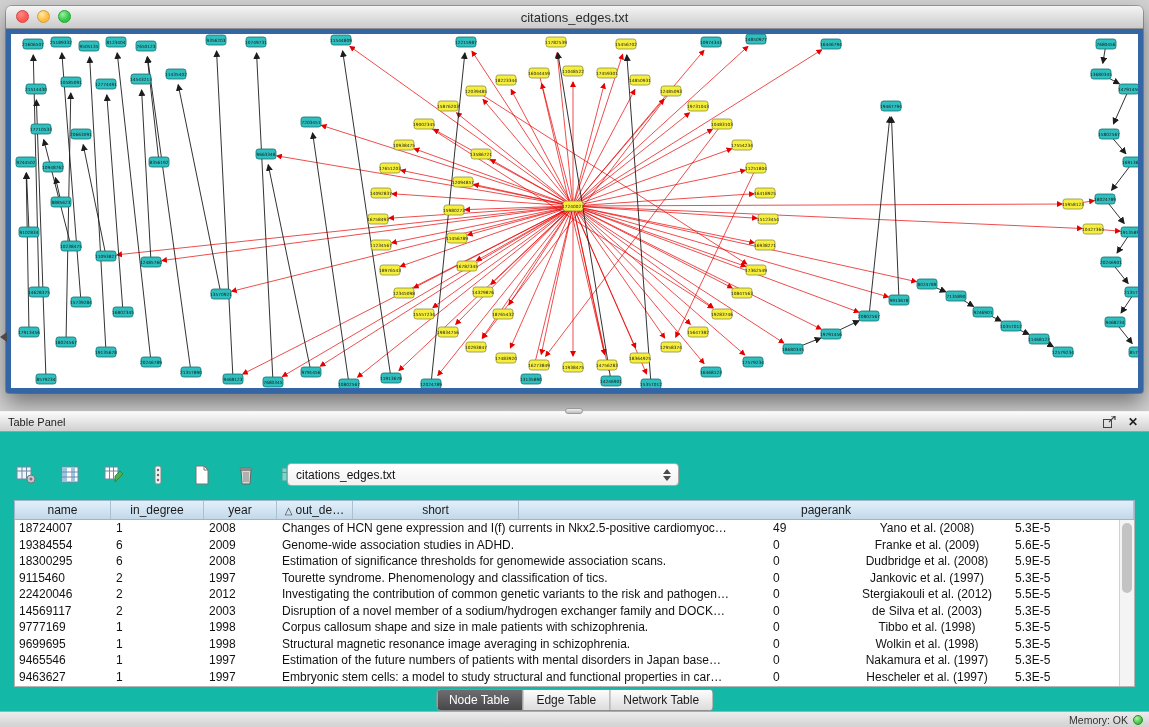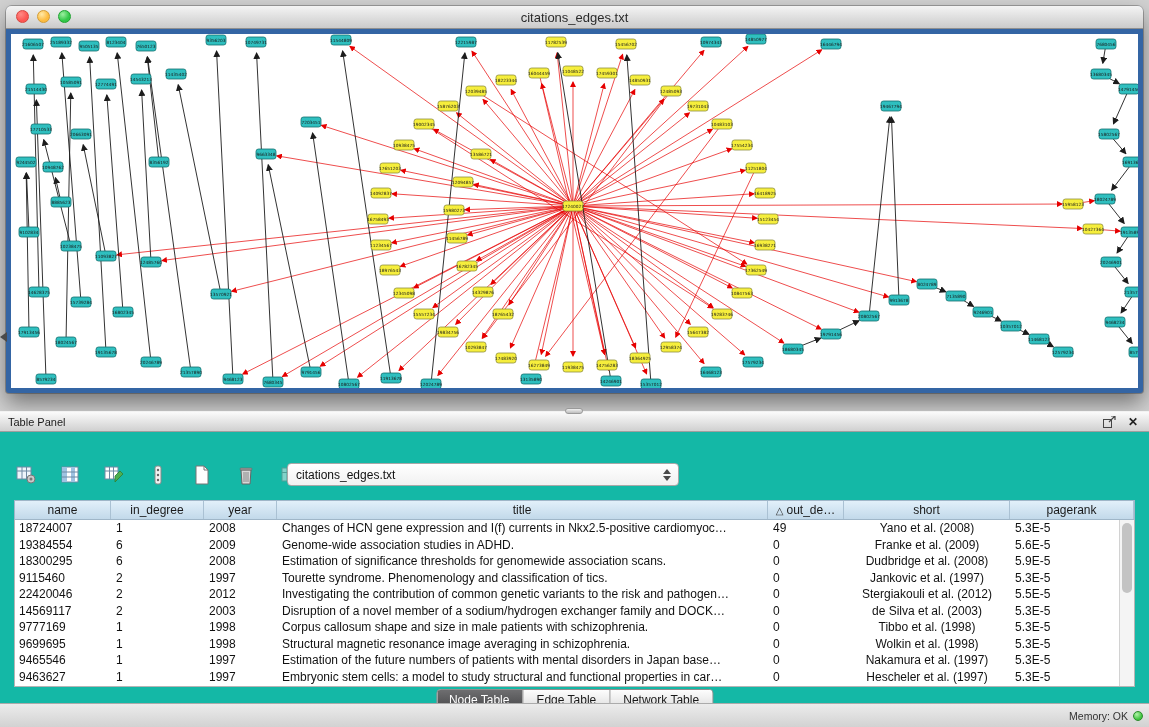--- a/index.html
+++ b/index.html
@@ -83,21 +83,21 @@
   
   .tabs{position:absolute;left:50%;transform:translateX(-50%);top:278px;display:flex;height:20px;
     border:1px solid #8e8e8e;border-radius:4px;overflow:hidden;background:#e8e8e8;}
   .tab{appearance:none;border:none;margin:0;padding:0 13px;font-size:12px;height:100%;
     font-family:"Liberation Sans",sans-serif;background:linear-gradient(#fdfdfd,#dcdcdc);
     color:#1a1a1a;border-left:1px solid #a0a0a0;cursor:default;}
   .tab:first-child{border-left:none;}
   .tab.active{background:linear-gradient(#6e6e70,#474749);color:#fff;padding-left:12px;}
   
   .statusbar{
-    position:absolute;left:0;bottom:0;width:1149px;height:24px;box-sizing:border-box;
+    position:absolute;left:0;bottom:0;width:1149px;height:16px;box-sizing:border-box;
     background:linear-gradient(#ececec,#d2d2d2);border-top:1px solid #ababab;
     display:flex;align-items:center;justify-content:flex-end;padding-right:6px;gap:5px;
   }
   .mem-text{font-size:10.5px;color:#333;}
   .mem-dot{width:10px;height:10px;border-radius:50%;
     background:radial-gradient(circle at 35% 30%, #b2f3a8,#3fc43f 65%);border:1px solid #2a8a2a;box-sizing:border-box;}
 </style>
 </head>
 <body>
 
@@ -821,23 +821,20 @@
     <div class="thead">
         <div class="th c0">
           <span>name</span>
         </div>
         <div class="th c1">
           <span>in_degree</span>
         </div>
         <div class="th c2">
           <span>year</span>
         </div>
-        <div class="th c3">
-          <span>title</span>
-        </div>
         <div class="th c4">
           <span class="sort">△</span>
           <span>out_de…</span>
         </div>
         <div class="th c5">
           <span>short</span>
         </div>
         <div class="th c6">
           <span>pagerank</span>
         </div>

